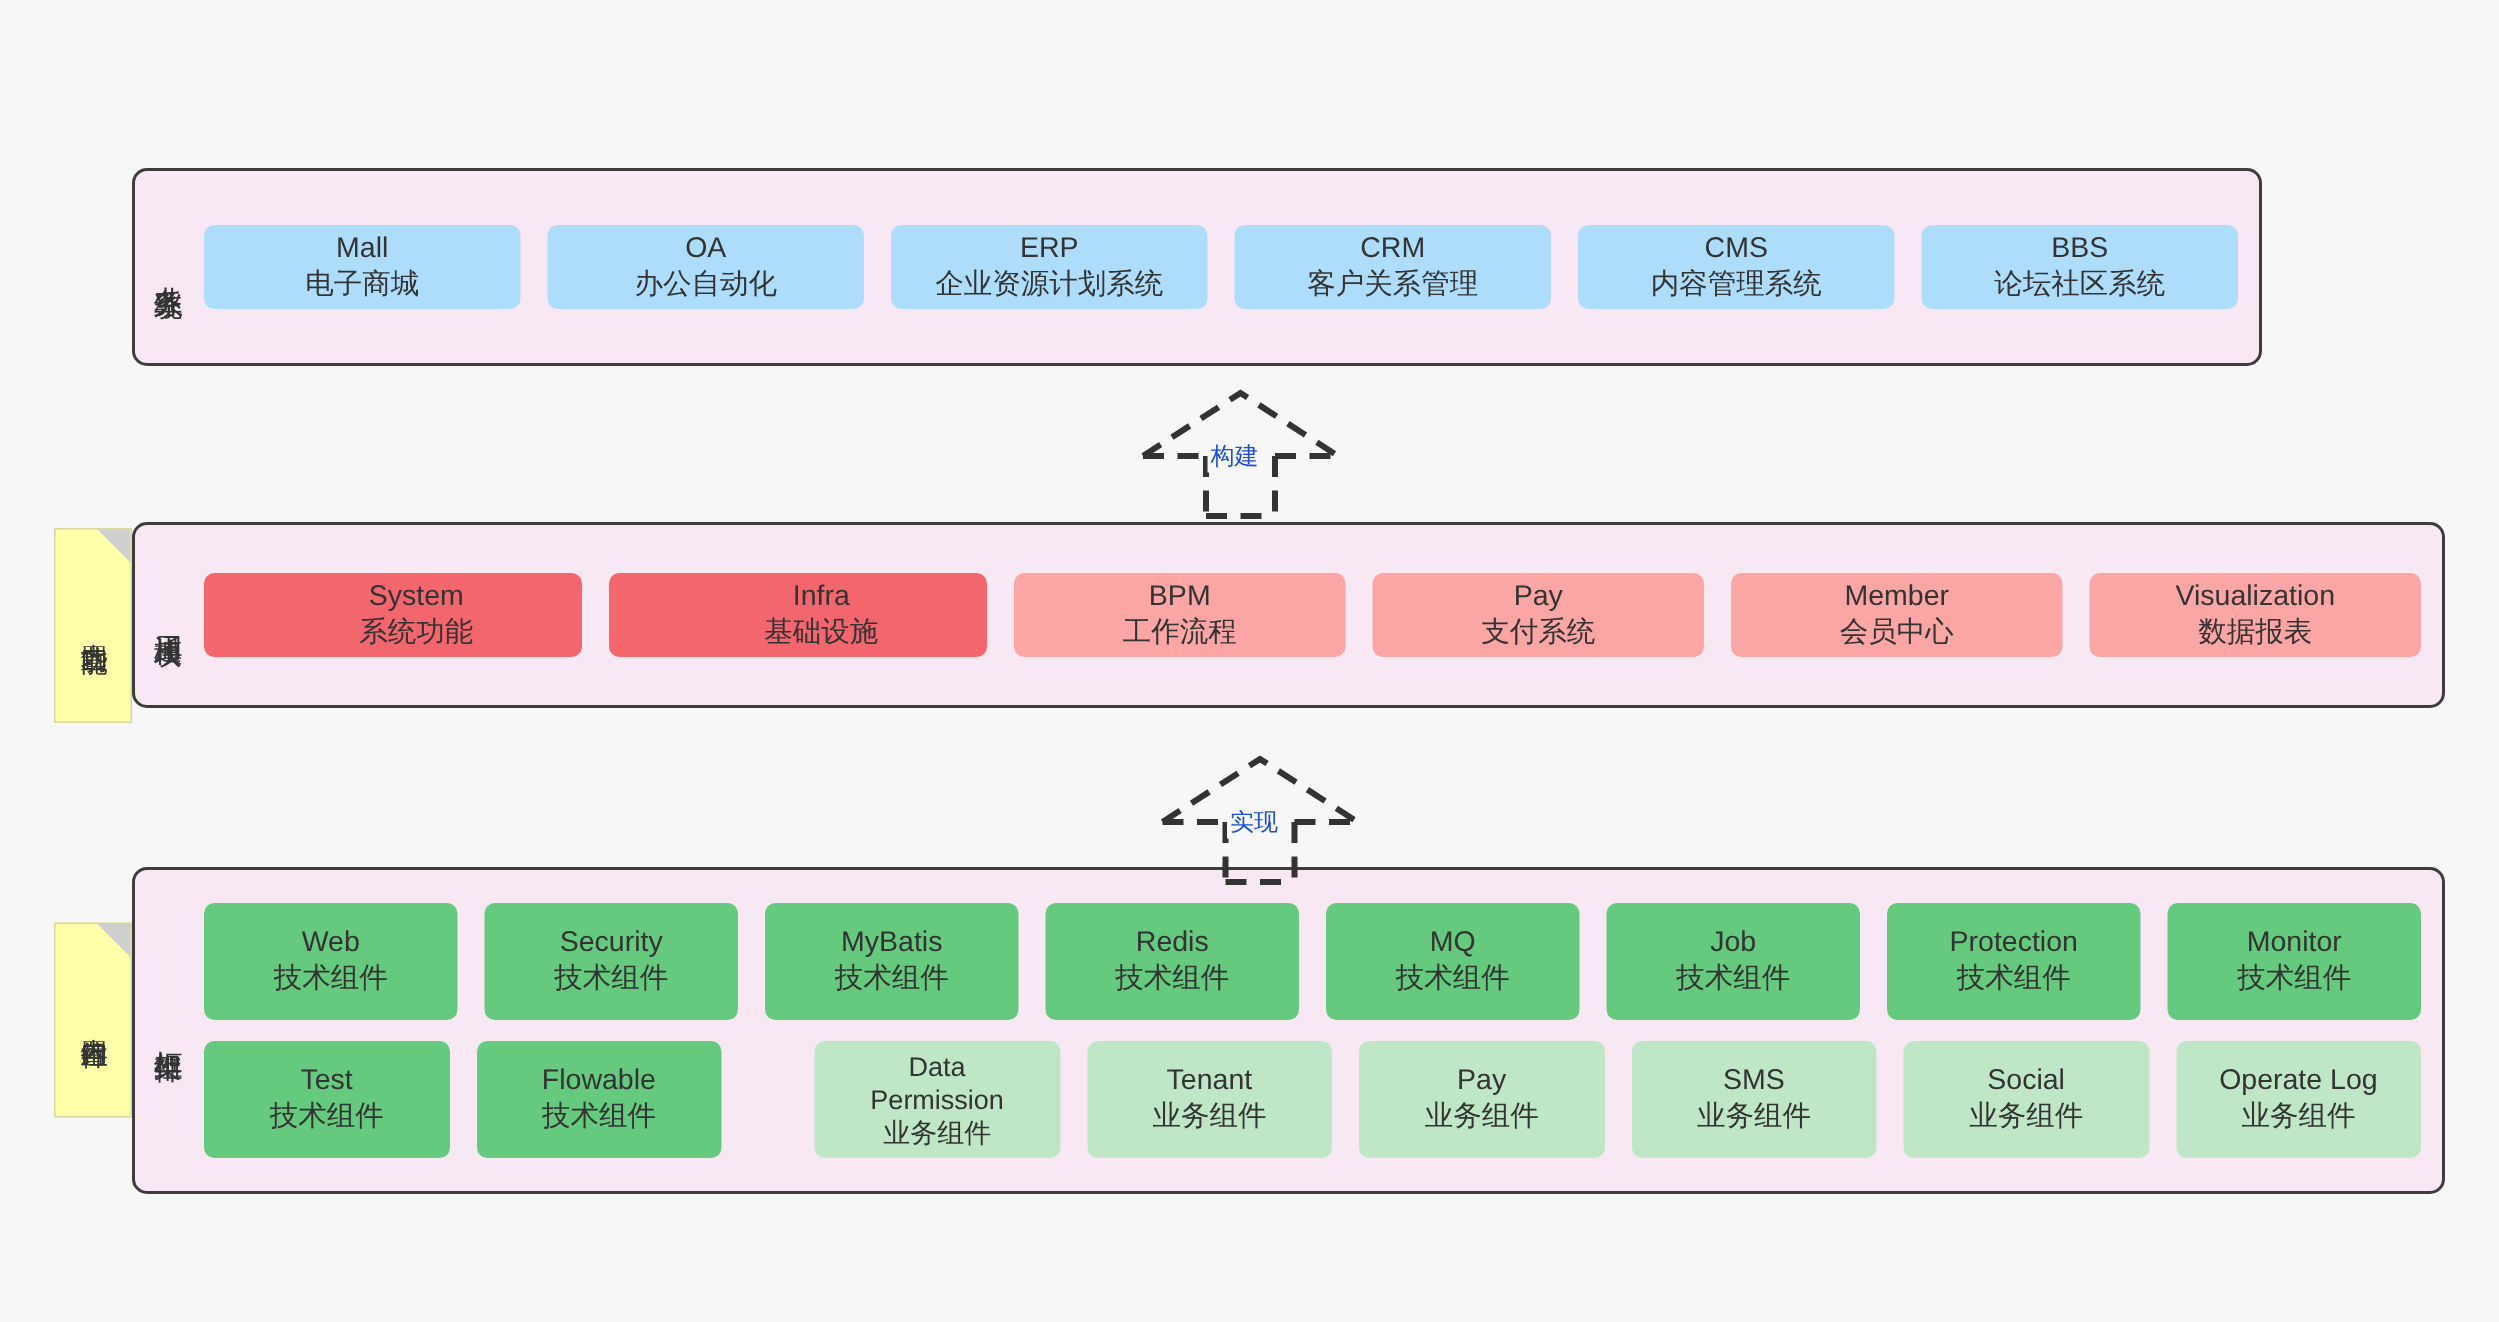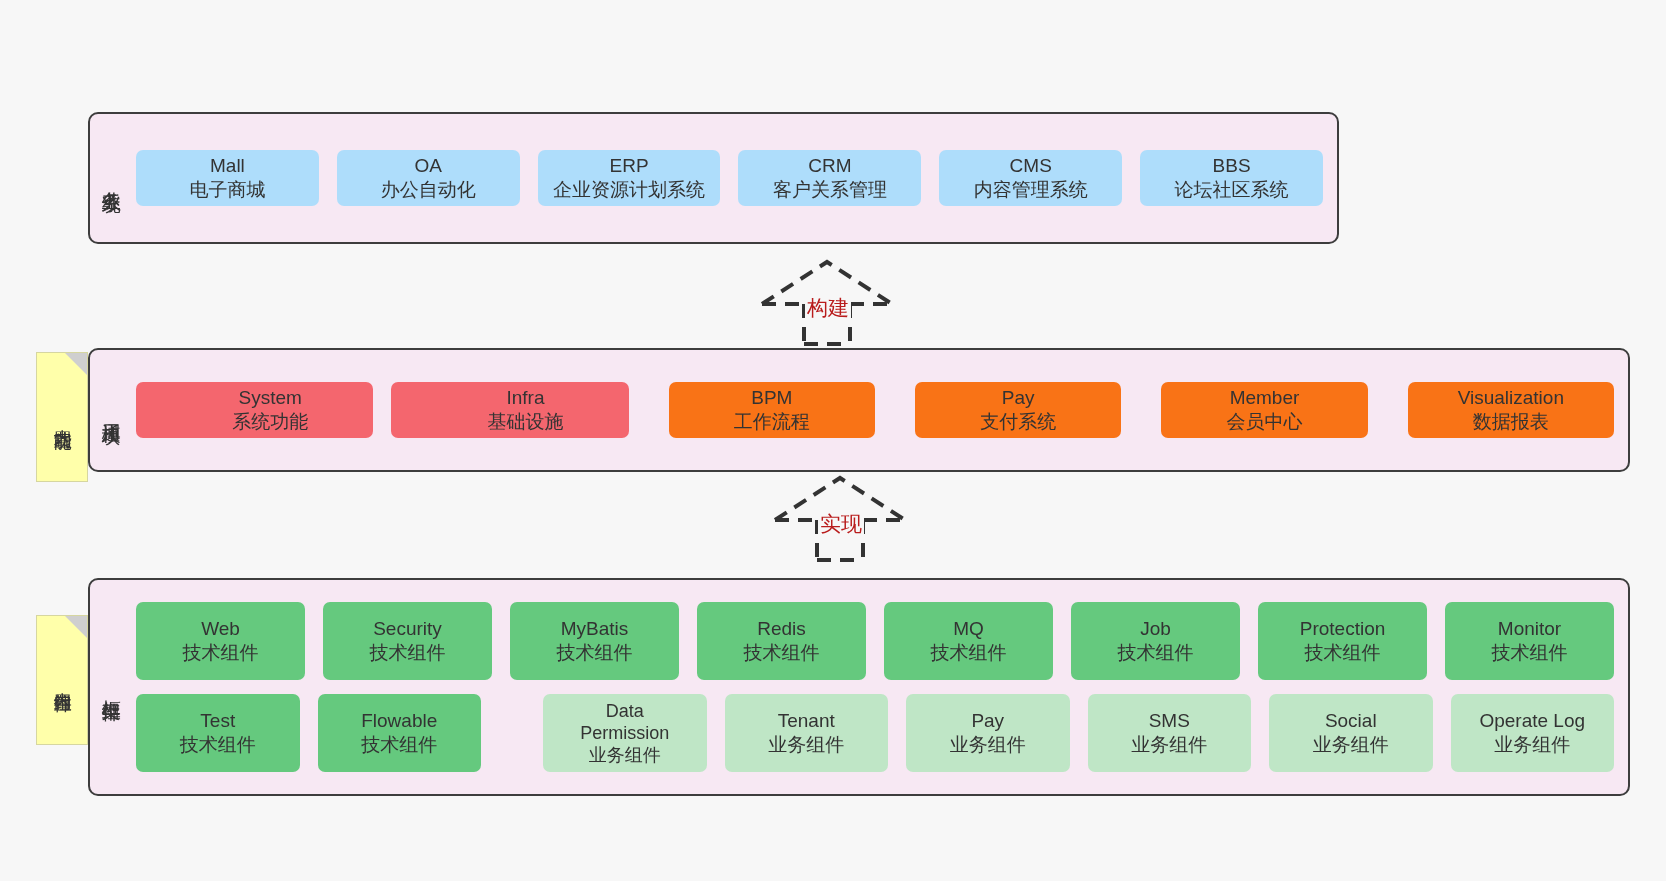--- a/index.html
+++ b/index.html
@@ -75,21 +75,21 @@
     font-size: 19px;
     line-height: 1.24;
     color: #333333;
     padding: 4px 6px;
   }
   .card .t1 { display: block; }
   .card .t2 { display: block; }
 
   .c-blue       { background: #aeddfb; }
   .c-red        { background: #f4666e; padding-left: 37px; }
-  .c-pink       { background: #f97316; margin-left: 22px; }
+  .c-pink       { background: #fca5a5; }
   .c-green      { background: #65c97e; }
   .c-greenlight { background: #bfe6c6; }
 
   
   .note {
     position: absolute;
     box-sizing: border-box;
     background: #ffffaa;
     border: 1px solid #d6d6a0;
     display: flex;
@@ -114,32 +114,32 @@
     border-left: 22px solid transparent;
   }
 
   
   .connector {
     position: absolute;
     z-index: 2;
   }
   .conn-label {
     position: absolute;
-    font-size: 21px;
-    color: #b91c1c;
+    font-size: 16px;
+    color: #1d4ed8;
     background: transparent;
     white-space: nowrap;
   }
 </style>
 </head>
 <body>
 
 <div class="canvas">
 
-  <div class="layer" id="layer-business" style="left:88px; top:112px; width:1251px; height:132px;">
+  <div class="layer" id="layer-business" style="left:88px; top:112px; width:1420px; height:132px;">
     <div class="layer-title">业务系统</div>
     <div class="layer-body">
       <div class="row">
         <div class="card c-blue">
           <span class="t1">Mall</span>
           <span class="t2">电子商城</span>
         </div>
         <div class="card c-blue">
           <span class="t1">OA</span>
           <span class="t2">办公自动化</span>
@@ -206,21 +206,21 @@
           <span class="t2">会员中心</span>
         </div>
         <div class="card c-pink">
           <span class="t1">Visualization</span>
           <span class="t2">数据报表</span>
         </div>
       </div>
     </div>
   </div>
 
-  <div class="connector" style="left:770px; top:472px; width:145px; height:90px;">
+  <div class="connector" style="left:770px; top:500px; width:145px; height:90px;">
     <svg width="145" height="90" viewBox="0 0 145 90">
       <polyline points="5,48 70,6 135,48" fill="none" stroke="#333333" stroke-width="4" stroke-dasharray="14,9" stroke-linecap="butt"></polyline>
       <polyline points="47,48 47,88" fill="none" stroke="#333333" stroke-width="4" stroke-dasharray="14,9"></polyline>
       <polyline points="93,48 93,88" fill="none" stroke="#333333" stroke-width="4" stroke-dasharray="14,9"></polyline>
       <polyline points="5,48 47,48" fill="none" stroke="#333333" stroke-width="4" stroke-dasharray="14,9"></polyline>
       <polyline points="93,48 135,48" fill="none" stroke="#333333" stroke-width="4" stroke-dasharray="14,9"></polyline>
       <polyline points="47,88 93,88" fill="none" stroke="#333333" stroke-width="4" stroke-dasharray="14,9"></polyline>
     </svg>
     <div class="conn-label" style="left:48px; top:38px; background:#f7f7f7; padding:0 2px;">实现</div>
   </div>

